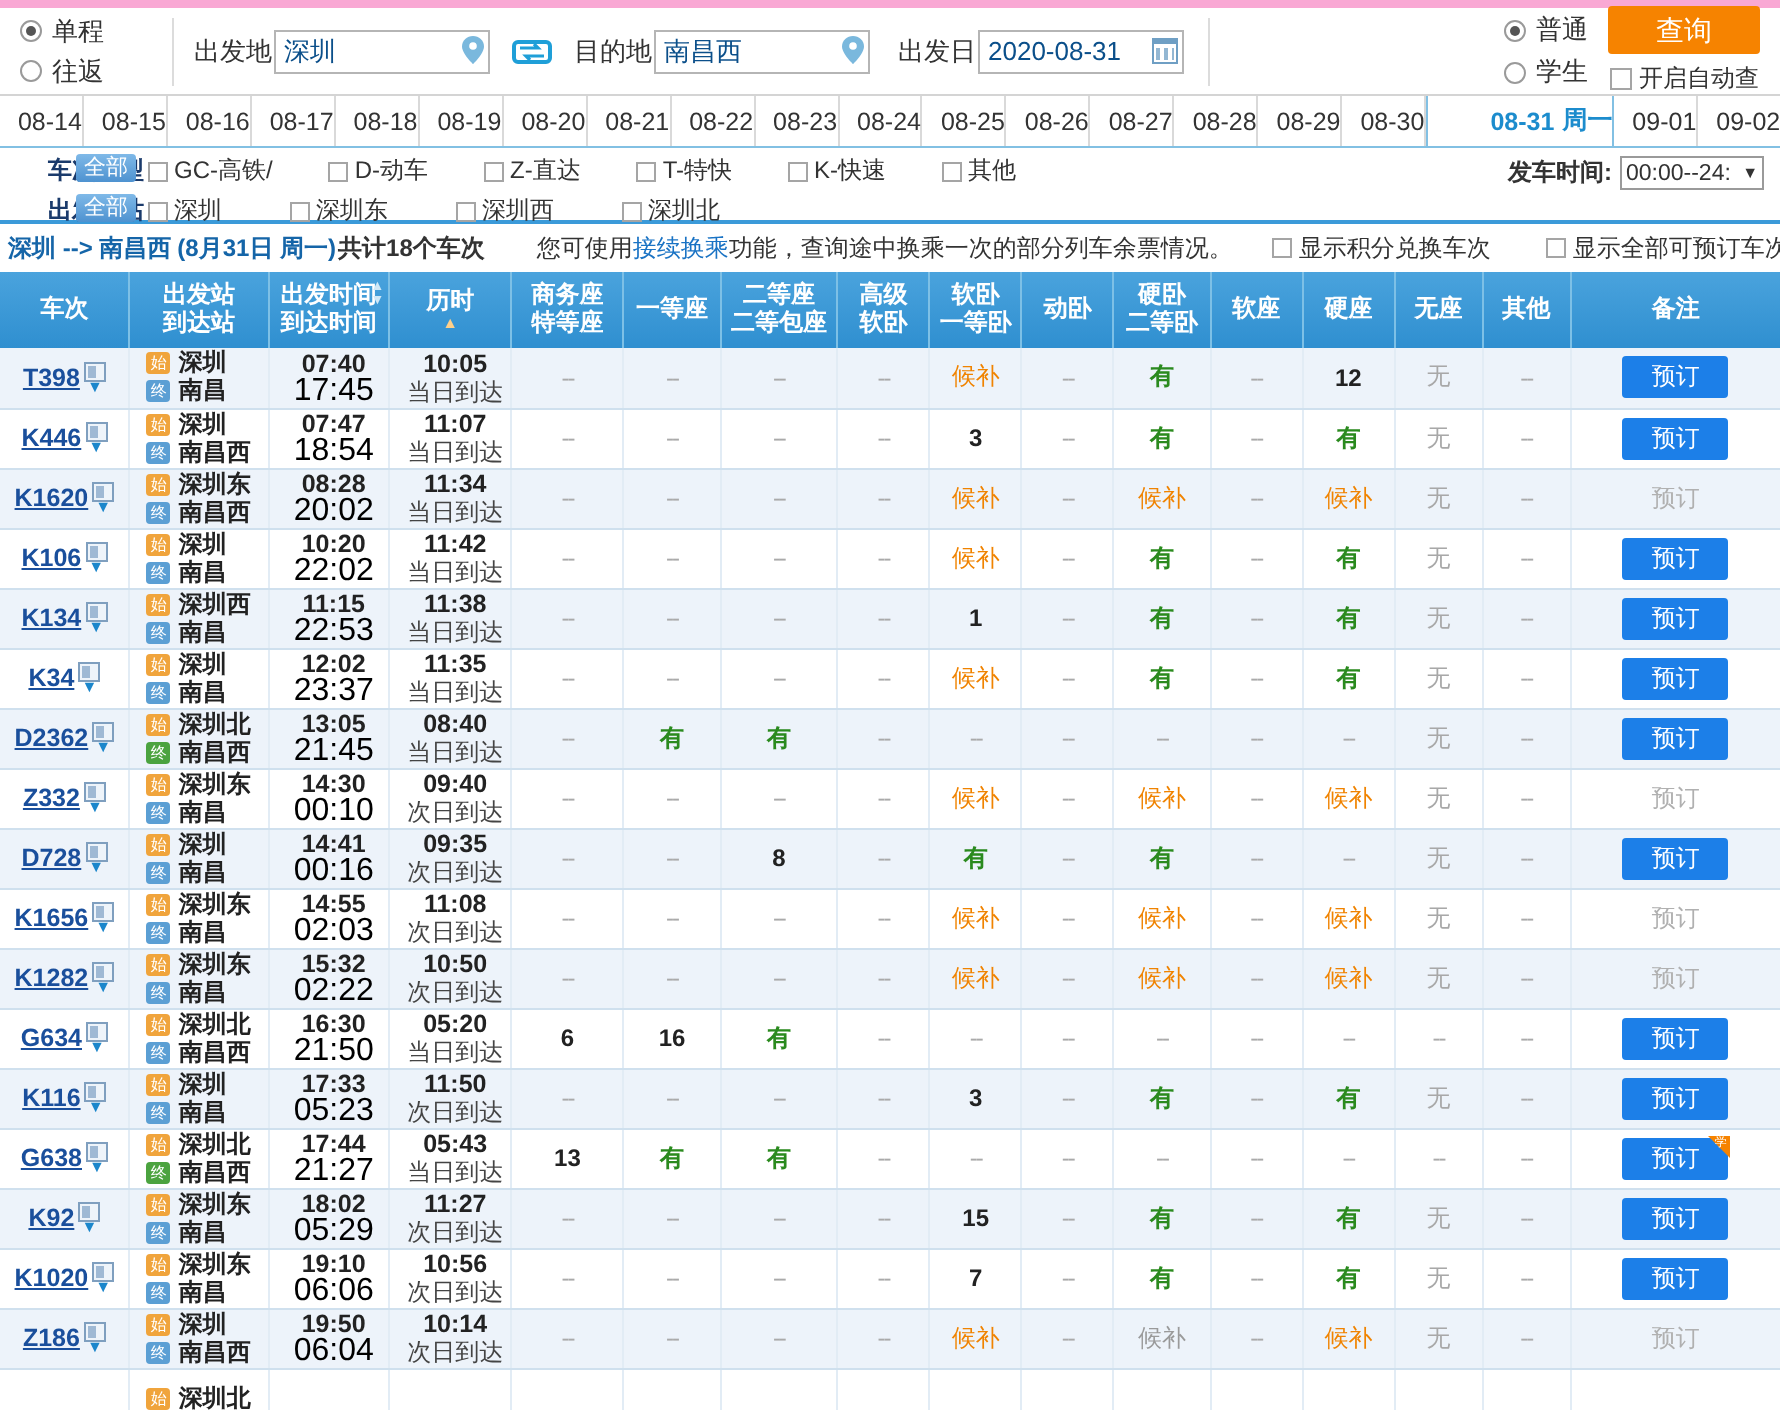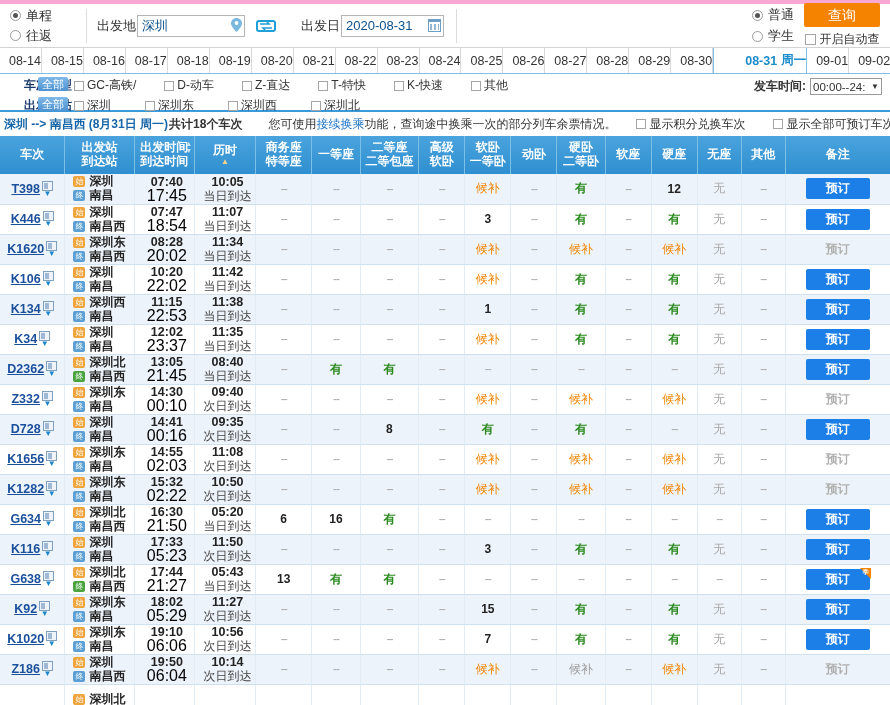--- a/index.html
+++ b/index.html
@@ -224,23 +224,23 @@
 
   .v-yes  { color:#2a8a1e; font-weight:bold; }
   .v-num  { color:#222;    font-weight:bold; }
   .v-hb   { color:#f08300; }
   .v-hbg  { color:#9a9a9a; }
   .v-no   { color:#a8a8a8; }
   .v-dash { color:#aaa; letter-spacing:-1px; }
 
   .bk-cell { position:relative; }
   .bk-btn {
-    display:inline-block; width:64px; height:21px; line-height:21px;
+    display:inline-block; width:53px; height:21px; line-height:21px;
     background:#1c7fe8; color:#fff; font-size:12px; border-radius:2px;
-    cursor:pointer; position:relative; overflow:visible;font-weight:bold;
+    cursor:pointer; position:relative; overflow:visible;
   }
   .bk-btn.off { background:transparent; color:#b0b0b0; cursor:default; }
   .corner-flag {
     position:absolute; right:-1px; top:-1px; width:0; height:0;
     border-left:11px solid transparent; border-top:11px solid #f68300;
   }
   .corner-flag span{
     position:absolute; left:-8px; top:-10px; color:#fff; font-size:6px; line-height:7px;
   }
   .clip-row td { height:8px; overflow:hidden; }
@@ -274,20 +274,32 @@
     </div>
   </div>
 
   <div class="swap-btn">
     <svg width="20" height="14" viewBox="0 0 20 14">
       <rect x="1" y="2" width="18" height="10" rx="2" fill="none" stroke="#1f9fd8" stroke-width="2"></rect>
       <path d="M4 5h9l-2-2M16 9H7l2 2" stroke="#1f9fd8" stroke-width="1.6" fill="none"></path>
     </svg>
   </div>
 
+  <div class="field-group">
+    <span class="field-label">目的地</span>
+    <div class="inp inp-station">
+      <span class="txt">南昌西</span>
+      <span class="pin">
+        <svg width="11" height="14" viewBox="0 0 11 14">
+            <path d="M5.5 0C2.5 0 0 2.3 0 5.2 0 8.8 5.5 14 5.5 14S11 8.8 11 5.2C11 2.3 8.5 0 5.5 0z" fill="#7ab8dd"></path>
+            <circle cx="5.5" cy="5" r="1.9" fill="#fff"></circle>
+          </svg>
+      </span>
+    </div>
+  </div>
 
   <div class="field-group" style="margin-left:14px">
     <span class="field-label">出发日</span>
     <div class="inp inp-date">
       <span class="txt">2020-08-31</span>
       <span class="cal-ico"></span>
     </div>
   </div>
 
 

